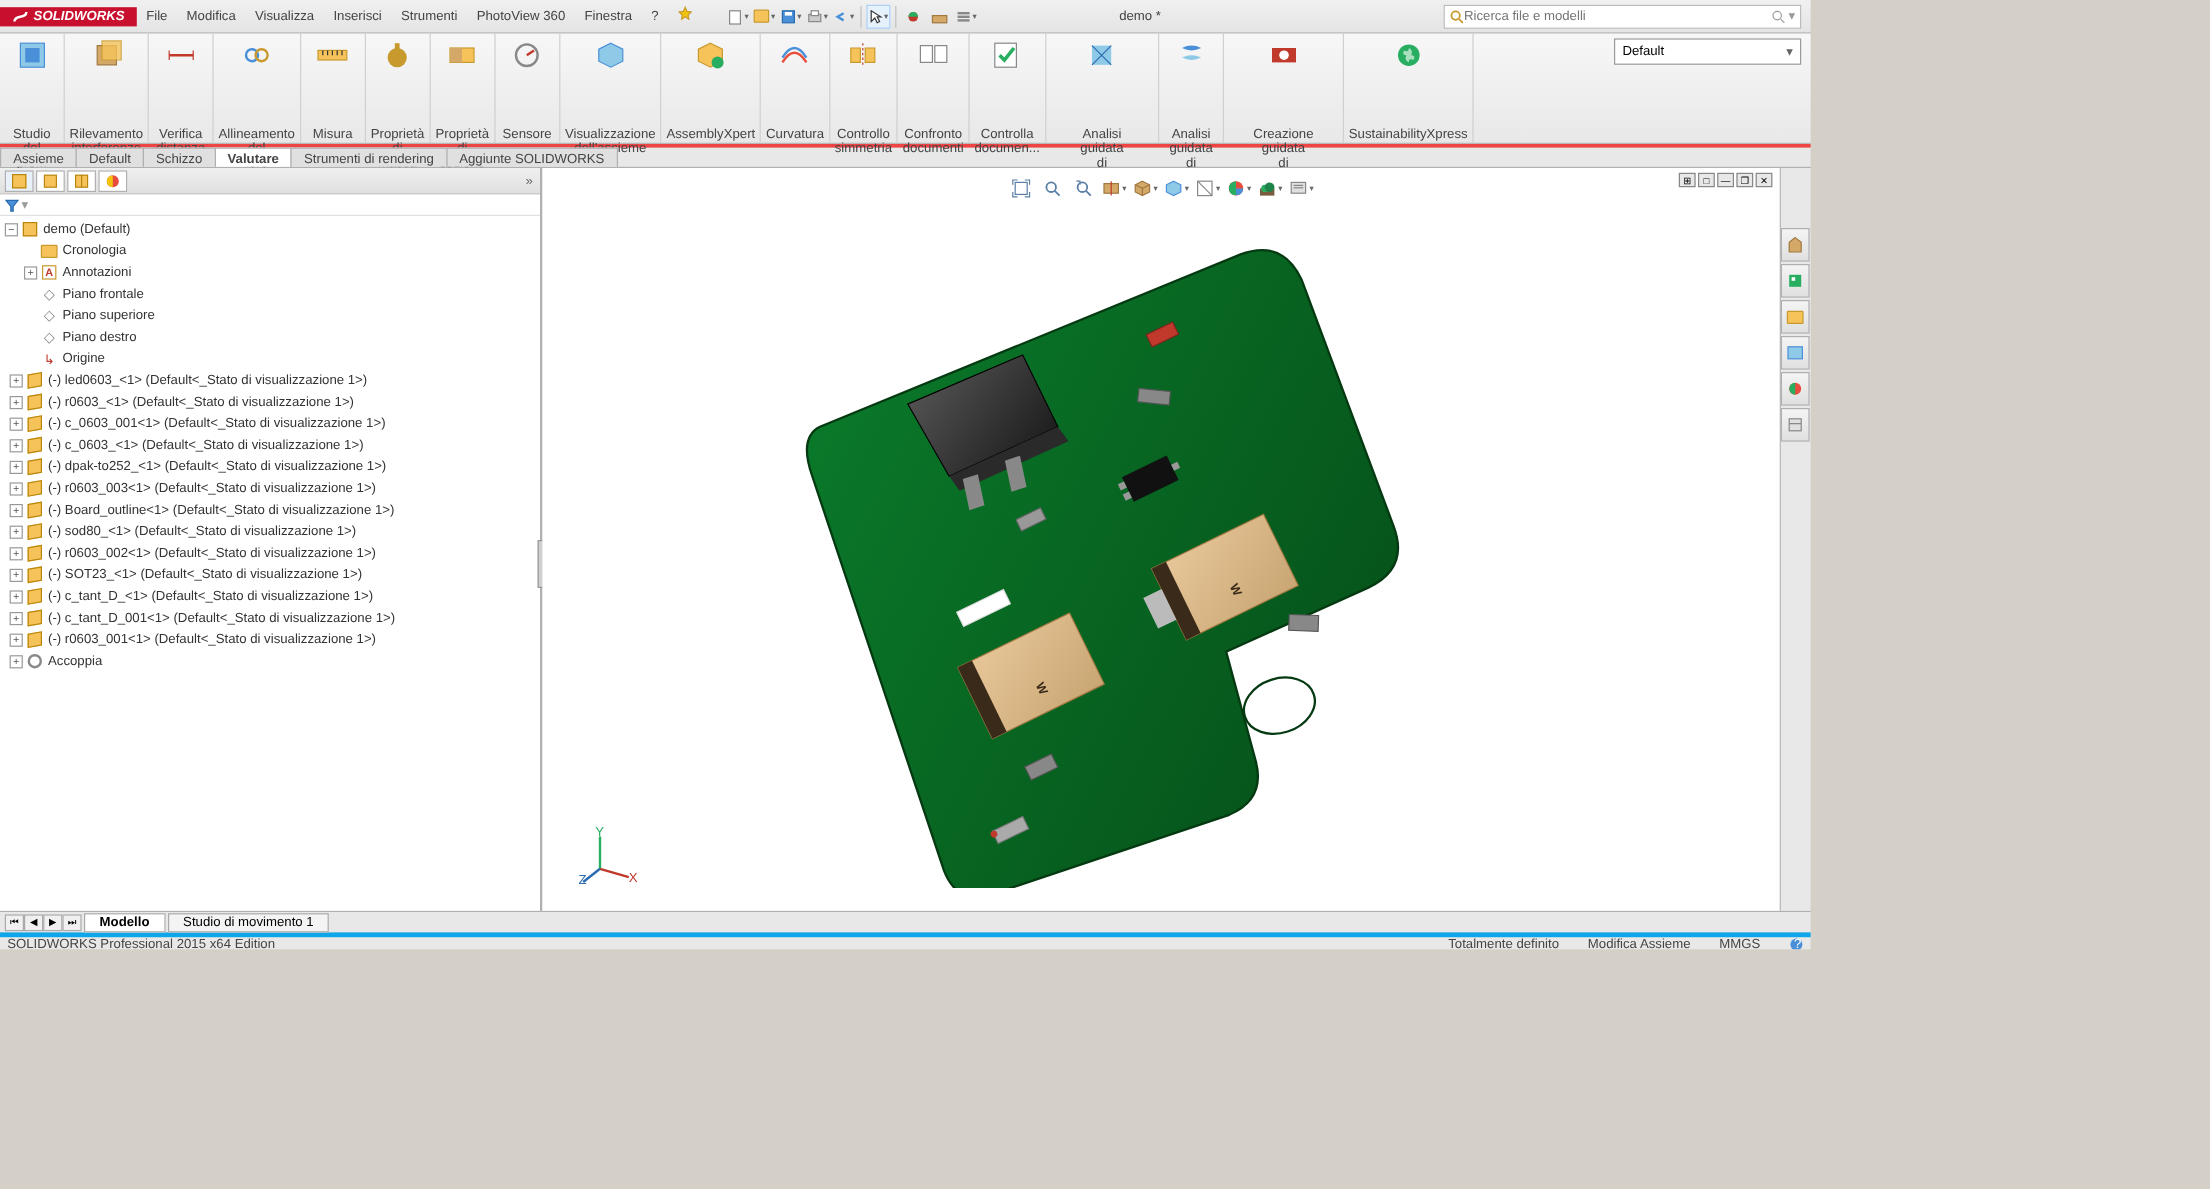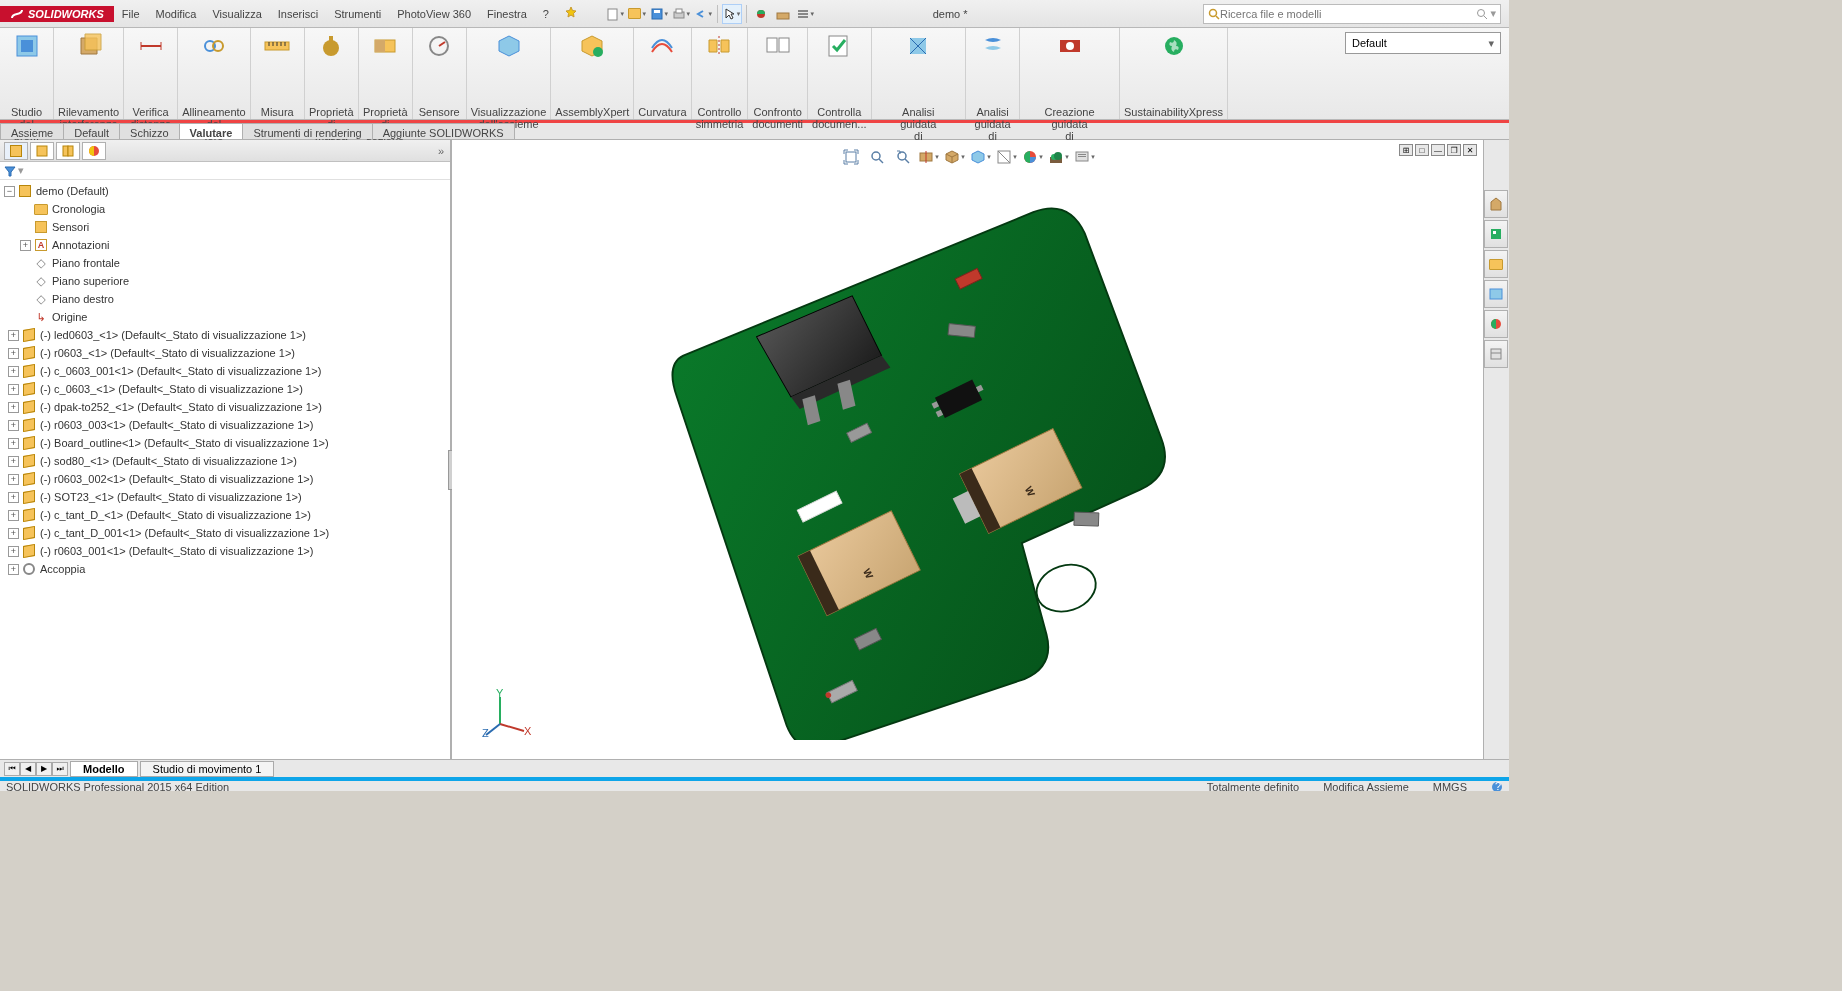--- a/index.html
+++ b/index.html
@@ -394,23 +394,20 @@
         </svg>
       <span style="color:#999;margin-left:2px">▾</span>
     </div>
     <div class="tree" id="tree">
         <div class="tnode "><span class="texp">−</span><span class="ticon">
             <span class="ico-asm"></span>
           </span>demo  (Default<stato di="" visualizzazione-1="">)</stato></div>
         <div class="tnode indent1"><span class="texp blank"></span><span class="ticon">
             <span class="ico-folder"></span>
           </span>Cronologia</div>
-        <div class="tnode indent1"><span class="texp blank"></span><span class="ticon">
-            <span class="ico-sensor"></span>
-          </span>Sensori</div>
         <div class="tnode indent1"><span class="texp">+</span><span class="ticon">
             <span class="ico-ann">A</span>
           </span>Annotazioni</div>
         <div class="tnode indent1"><span class="texp blank"></span><span class="ticon">
             <span class="ico-plane">◇</span>
           </span>Piano frontale</div>
         <div class="tnode indent1"><span class="texp blank"></span><span class="ticon">
             <span class="ico-plane">◇</span>
           </span>Piano superiore</div>
         <div class="tnode indent1"><span class="texp blank"></span><span class="ticon">

